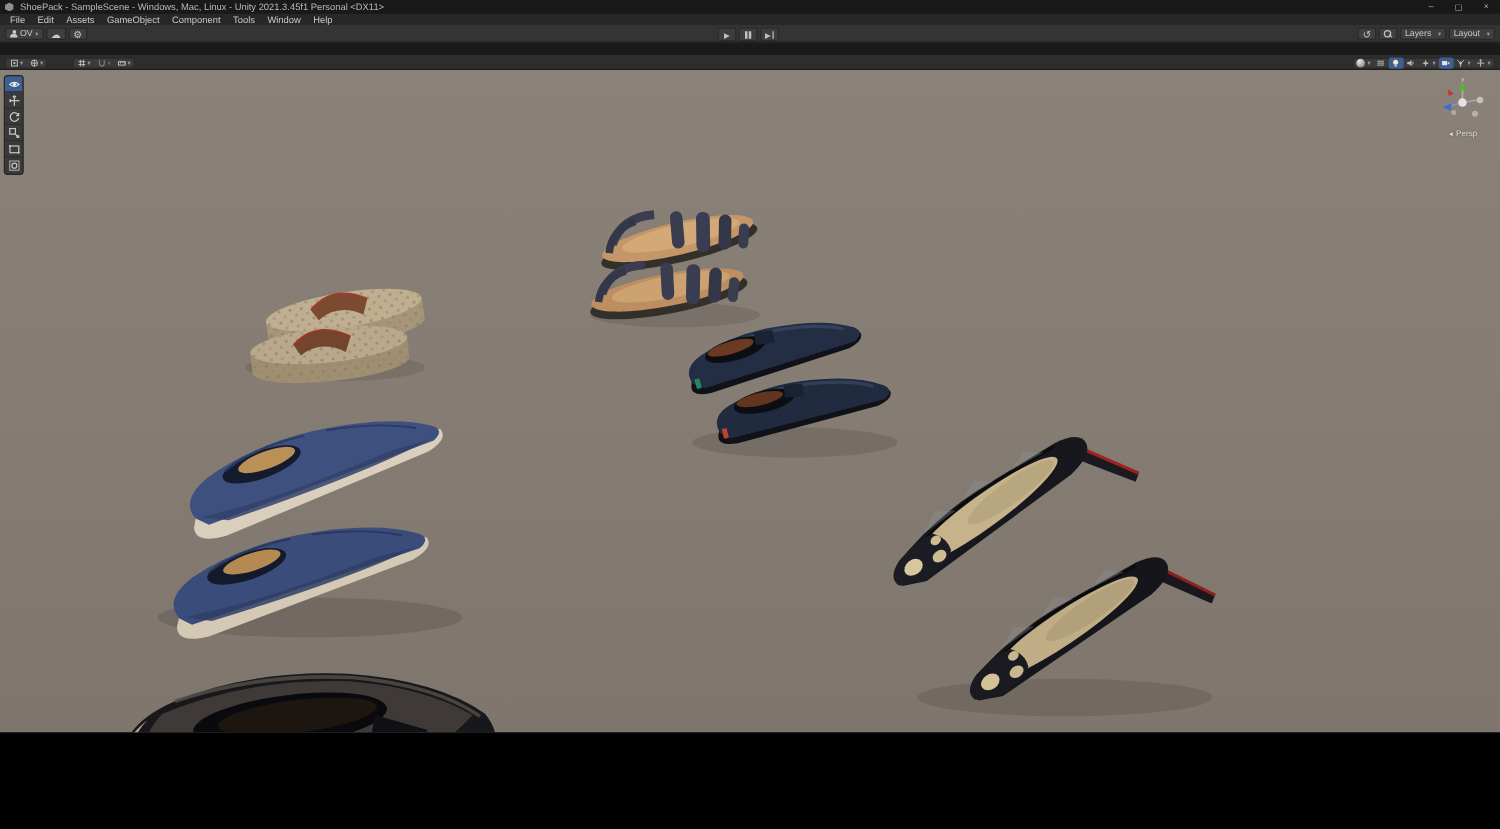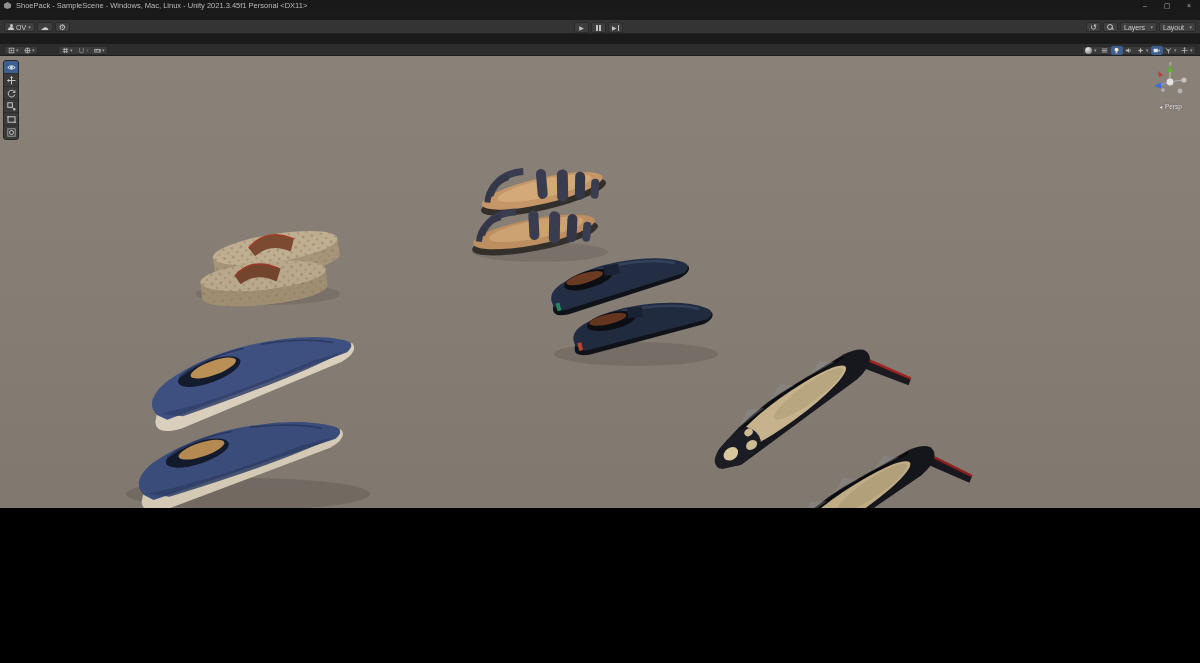--- a/index.html
+++ b/index.html
@@ -1,17 +1,17 @@
 <!DOCTYPE html>
 <html><head>
 <meta charset="utf-8">
 <style>
   html,body{margin:0;padding:0;background:#000;}
   *{box-sizing:border-box;font-family:"Liberation Sans",sans-serif;}
-  .app{position:relative;width:1200px;height:508px;overflow:hidden;background:#1a1a1a;}
+  .app{position:relative;width:1200px;height:586px;overflow:hidden;background:#1a1a1a;}
 
   
   .titlebar{position:absolute;left:0;top:0;width:1200px;height:11px;background:#191919;display:flex;align-items:center;}
   .unity-logo{width:7px;height:7px;margin:0 5px 0 4px;background:#8f8f8f;clip-path:polygon(50% 0,100% 28%,100% 78%,50% 100%,0 78%,0 28%);}
   .title-text{font-size:7.5px;color:#b9b9b9;white-space:nowrap;}
   .winbtns{margin-left:auto;display:flex;}
   .winbtn{width:22px;height:11px;font-size:7px;color:#b5b5b5;display:flex;align-items:center;justify-content:center;}
 
   
   .menubar{position:absolute;left:0;top:11px;width:1200px;height:9px;background:#272727;display:flex;align-items:center;padding-left:3px;}
@@ -88,20 +88,30 @@
   <div class="titlebar">
     <span class="unity-logo"></span>
     <span class="title-text">ShoePack - SampleScene - Windows, Mac, Linux - Unity 2021.3.45f1 Personal &lt;DX11&gt;</span>
     <span class="winbtns">
       <span class="winbtn">–</span>
       <span class="winbtn">▢</span>
       <span class="winbtn">×</span>
     </span>
   </div>
 
+  <div class="menubar">
+    <span class="menu-item">File</span>
+    <span class="menu-item">Edit</span>
+    <span class="menu-item">Assets</span>
+    <span class="menu-item">GameObject</span>
+    <span class="menu-item">Component</span>
+    <span class="menu-item">Tools</span>
+    <span class="menu-item">Window</span>
+    <span class="menu-item">Help</span>
+  </div>
 
   <div class="toolbar">
     <div class="tb-group" style="left:4px;">
       <span class="tb-btn">
         <span class="person-icon"></span>
         <span>OV</span>
         <span class="caret">▾</span>
       </span>
       <span class="tb-btn">
         <span style="font-size:8px;">☁</span>

